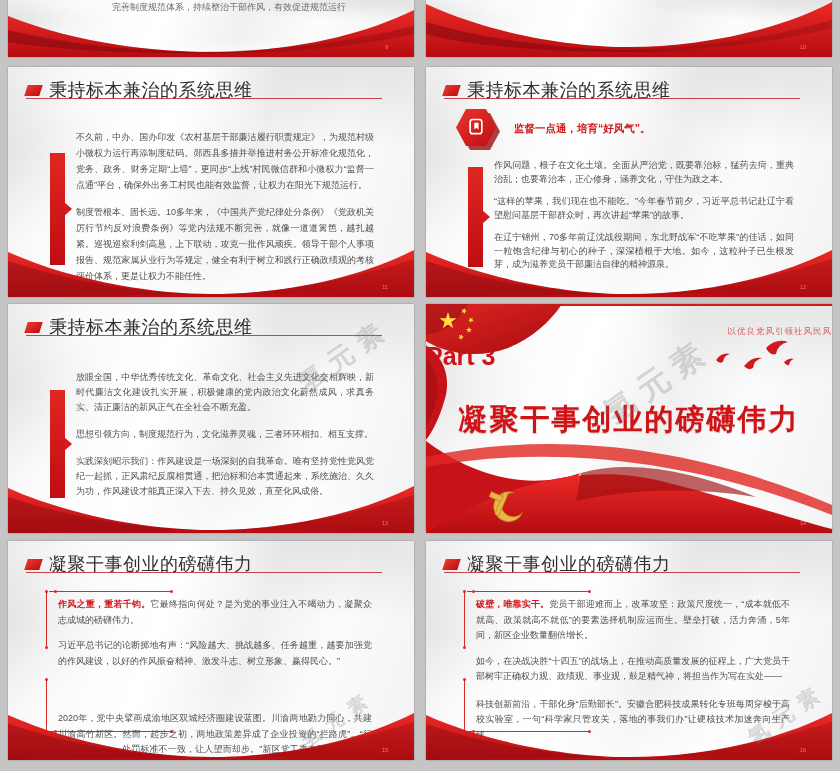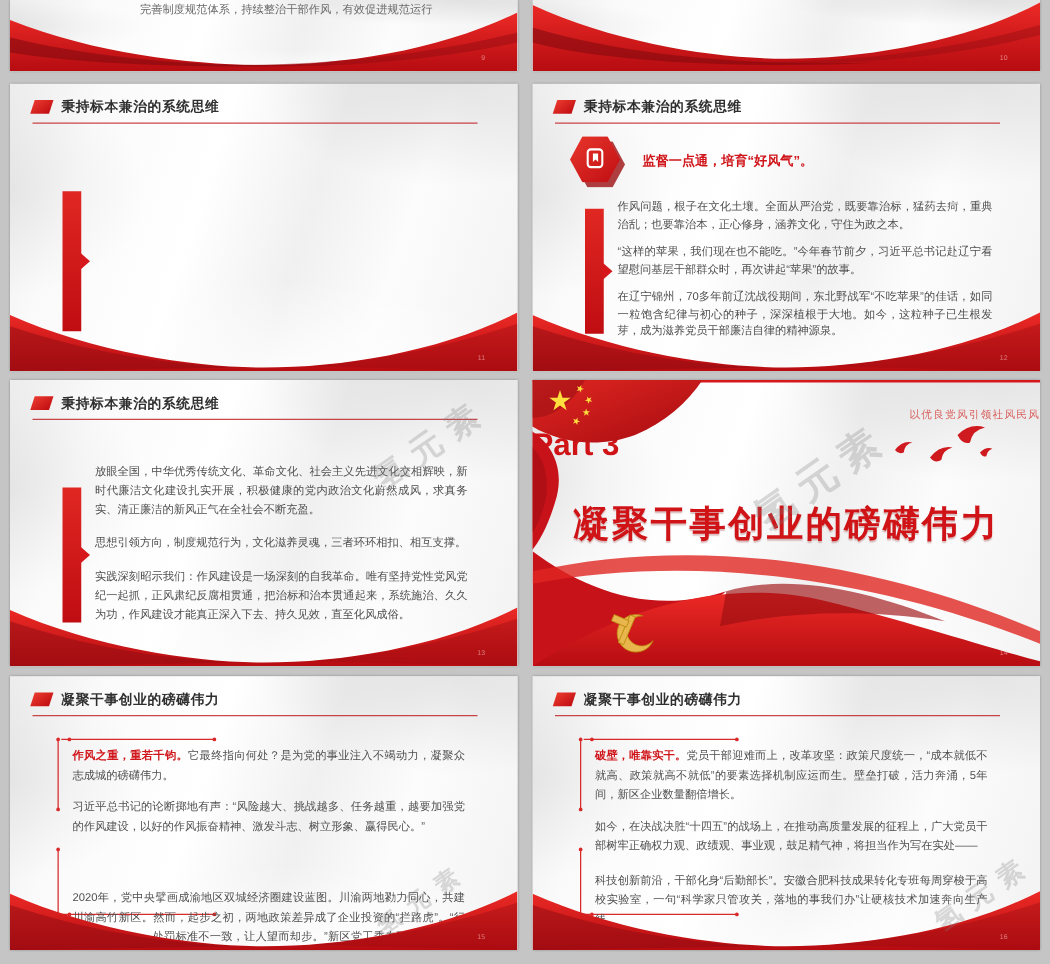--- a/index.html
+++ b/index.html
@@ -14,21 +14,21 @@
   .slide::before{content:"";position:absolute;inset:0;pointer-events:none;background:
       radial-gradient(60% 55% at 88% 0%,rgba(110,110,110,.16),transparent 65%),
       radial-gradient(45% 60% at 0% 38%,rgba(120,120,120,.10),transparent 60%),
       radial-gradient(70% 45% at 55% 100%,rgba(255,255,255,.8),transparent 70%);}
   .wave{position:absolute;left:0;bottom:0;width:100%;display:block;}
 
   
   .t-row{position:absolute;left:18px;top:11px;display:flex;align-items:center;gap:8px;}
   .t-ico{width:15px;height:11px;transform:skewX(-18deg);
          background:linear-gradient(135deg,#ea3a2e,#c00d12);}
-  .t-txt{font-size:11px;font-weight:bold;color:#2f2f2f;letter-spacing:.5px;white-space:nowrap;}
+  .t-txt{font-size:18px;font-weight:normal;color:#2f2f2f;letter-spacing:.5px;white-space:nowrap;}
   .t-line{position:absolute;left:18px;top:31px;width:356px;height:1px;background:#c2262b;opacity:.85;}
 
   
   .body{position:absolute;color:#4f4f4f;font-size:9px;text-align:justify;}
   .body p{margin:0;}
   .redbar{position:absolute;width:15px;background:linear-gradient(180deg,#e02722,#c00d12);}
   .redbar::after{content:"";position:absolute;right:-7px;top:50%;transform:translateY(-50%);
       border-top:7px solid transparent;border-bottom:7px solid transparent;border-left:8px solid #d6181d;}
   .lead{color:#d0161b;font-weight:bold;}
 
@@ -102,20 +102,22 @@
   </section>
 
   <section class="slide" style="left:8px;top:67px;height:230px">
     <div class="t-row">
       <span class="t-ico"></span>
       <span class="t-txt">秉持标本兼治的系统思维</span>
     </div>
     <div class="t-line"></div>
     <div class="redbar" style="left:42px;top:86px;height:112px"></div>
     <div class="body" style="left:68px;top:62px;width:298px;line-height:16px">
+      <p style="margin-bottom:11px">不久前，中办、国办印发《农村基层干部廉洁履行职责规定》，为规范村级小微权力运行再添制度砝码。郧西县多措并举推进村务公开标准化规范化，党务、政务、财务定期“上墙”，更同步“上线”村民微信群和小微权力“监督一点通”平台，确保外出务工村民也能有效监督，让权力在阳光下规范运行。</p>
+      <p>制度管根本、固长远。10多年来，《中国共产党纪律处分条例》《党政机关厉行节约反对浪费条例》等党内法规不断完善，就像一道道篱笆，越扎越紧。巡视巡察利剑高悬，上下联动，攻克一批作风顽疾。领导干部个人事项报告、规范家属从业行为等规定，健全有利于树立和践行正确政绩观的考核评价体系，更是让权力不能任性。</p>
     </div>
     <svg class="wave" viewBox="0 0 406 50" height="50" preserveAspectRatio="none">
       <path d="M0,5 C70,36 150,47 203,47 C268,47 345,34 406,3 L406,50 L0,50 Z" fill="url(#wgrad)"></path>
       <path d="M0,14 C60,34 120,44 180,47 L0,50 Z" fill="#8e0c11" opacity=".5"></path>
       <path d="M406,12 C350,30 300,41 240,46 L406,50 Z" fill="#9a0d12" opacity=".4"></path>
     </svg>
     <span class="pn">11</span>
   </section>
 
   <section class="slide" style="left:426px;top:67px;height:230px">

